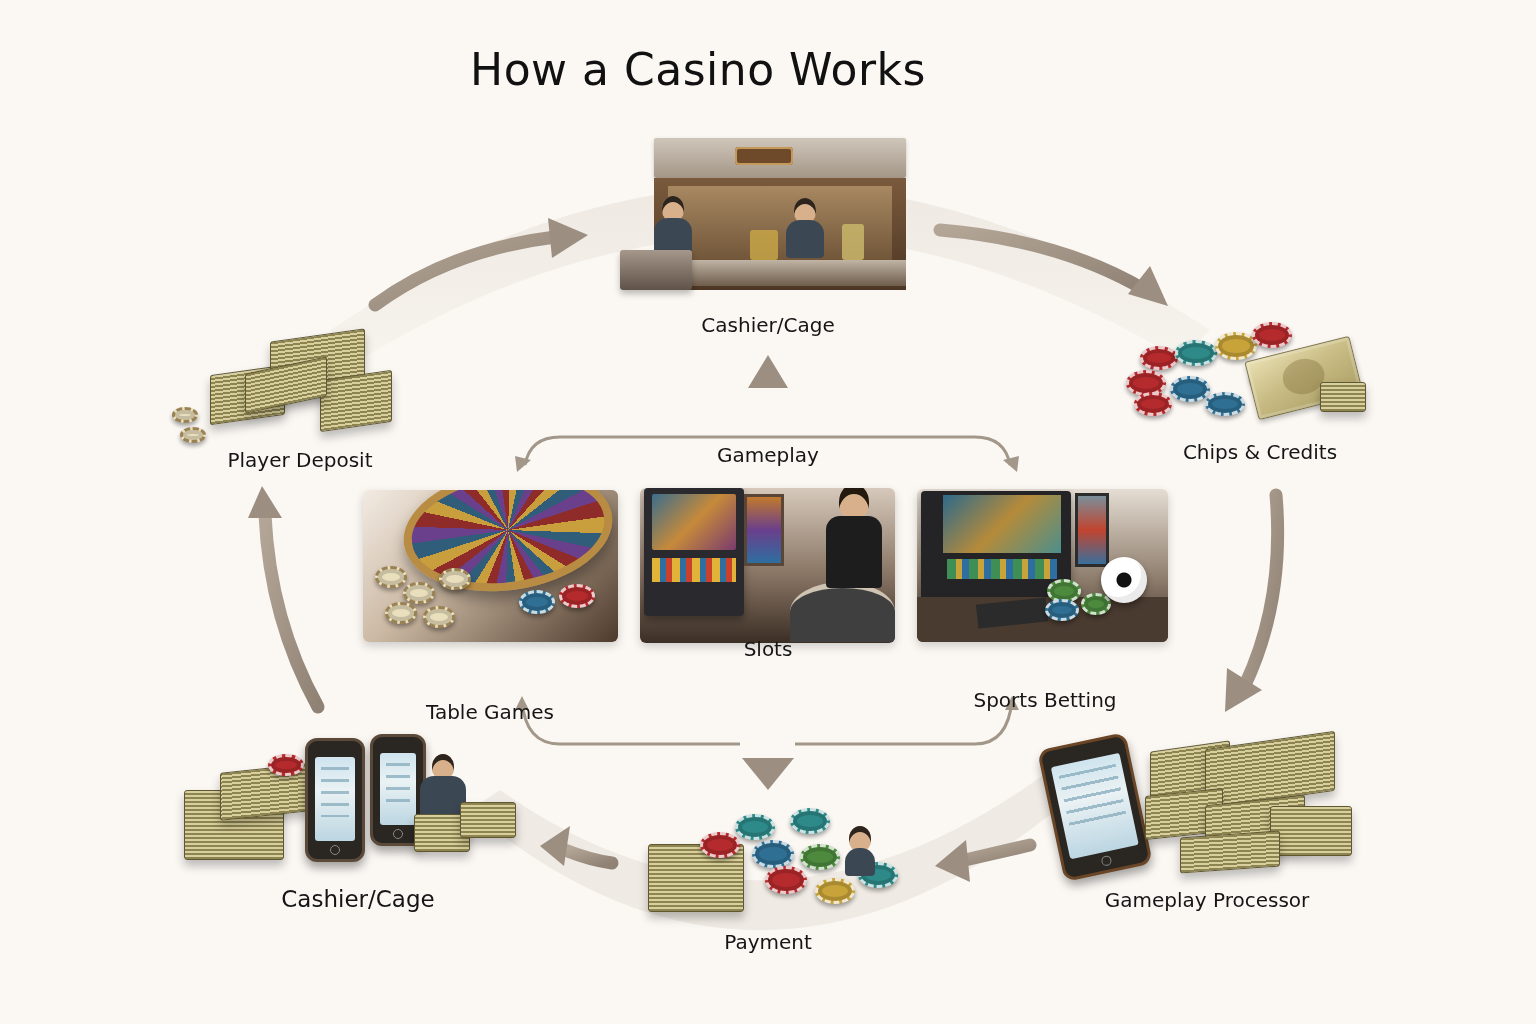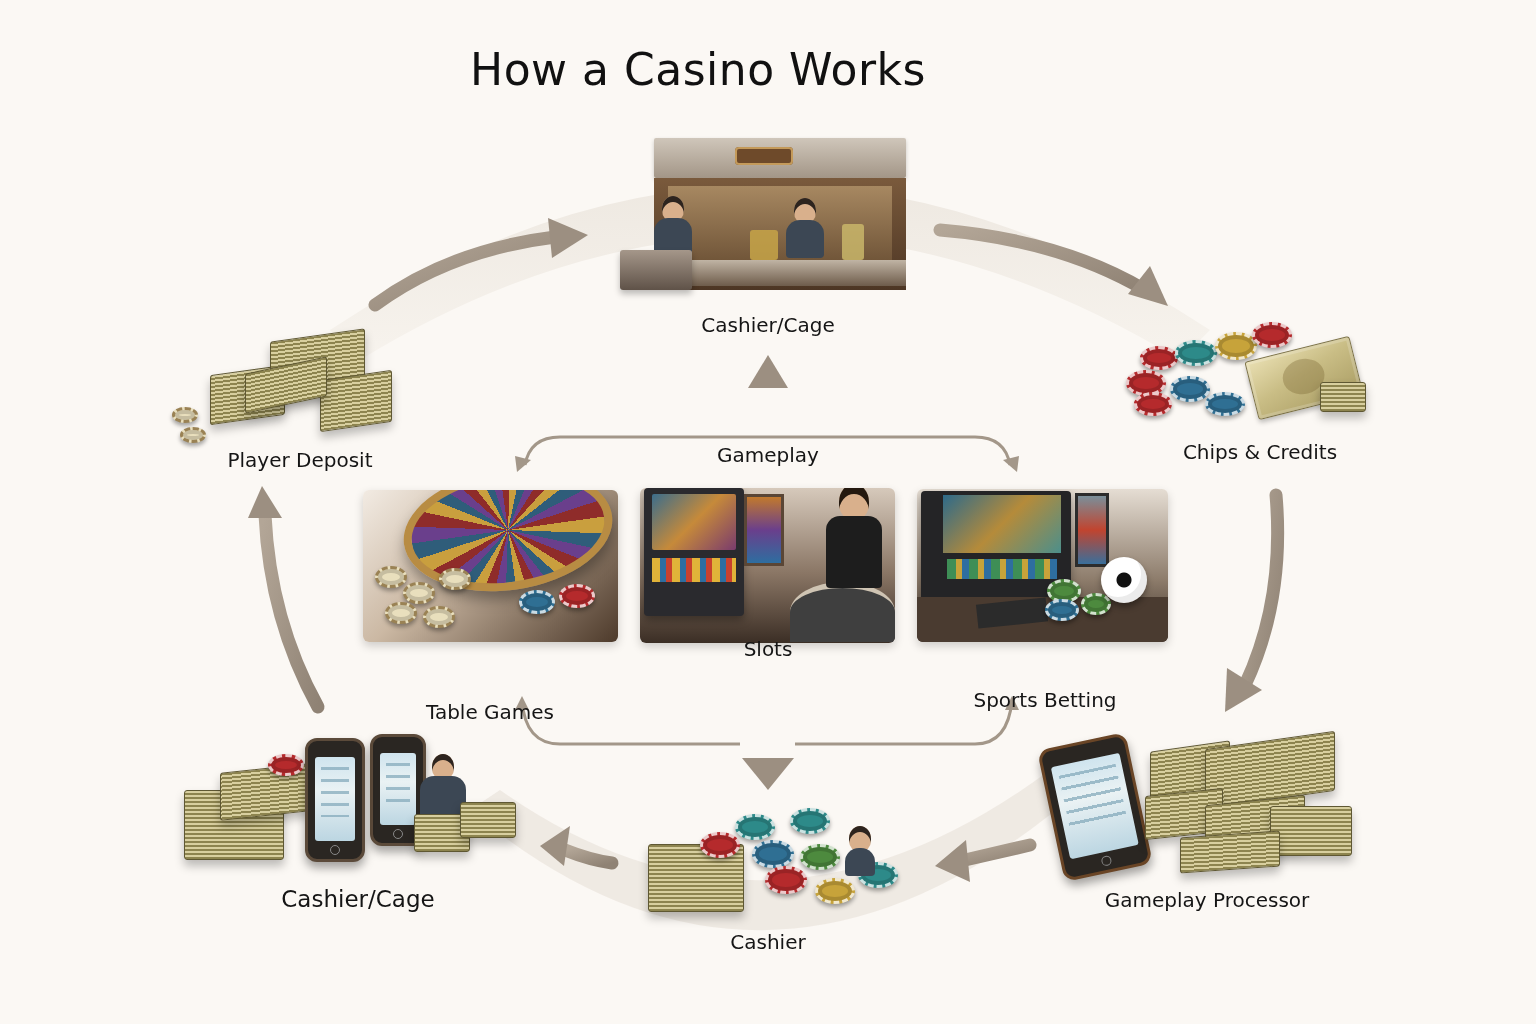--- a/index.html
+++ b/index.html
@@ -278,21 +278,21 @@
     <div class="chip g" style="left:160px;top:44px;width:40px;height:26px;"></div>
     <div class="chip r" style="left:125px;top:66px;width:42px;height:28px;"></div>
     <div class="chip y" style="left:175px;top:78px;width:40px;height:26px;"></div>
     <div class="chip t" style="left:218px;top:62px;width:40px;height:26px;"></div>
     <div class="person" style="left:205px;top:26px;width:30px;height:50px;">
         <div class="head"></div>
         <div class="body"></div>
       </div>
   </div>
 </div>
-<div class="label" style="left:768px;top:930px;">Cashier</div>
+<div class="label" style="left:768px;top:930px;">Payment</div>
 
 <div class="abs" style="left:1030px;top:730px;width:330px;height:150px;">
   <div class="abs" style="left:0;top:0;width:330px;height:150px;">
     <div class="phone" style="left:20px;top:10px;width:90px;height:134px;transform:rotate(-12deg);border-color:#6a4526;">
         <div class="screen"></div>
         <div class="btn"></div>
       </div>
     <div class="stack" style="left:120px;top:16px;width:80px;height:50px;transform:skewY(-8deg);"></div>
     <div class="stack" style="left:175px;top:10px;width:130px;height:60px;transform:skewY(-8deg);"></div>
     <div class="stack" style="left:115px;top:62px;width:78px;height:44px;transform:skewY(-6deg);"></div>

